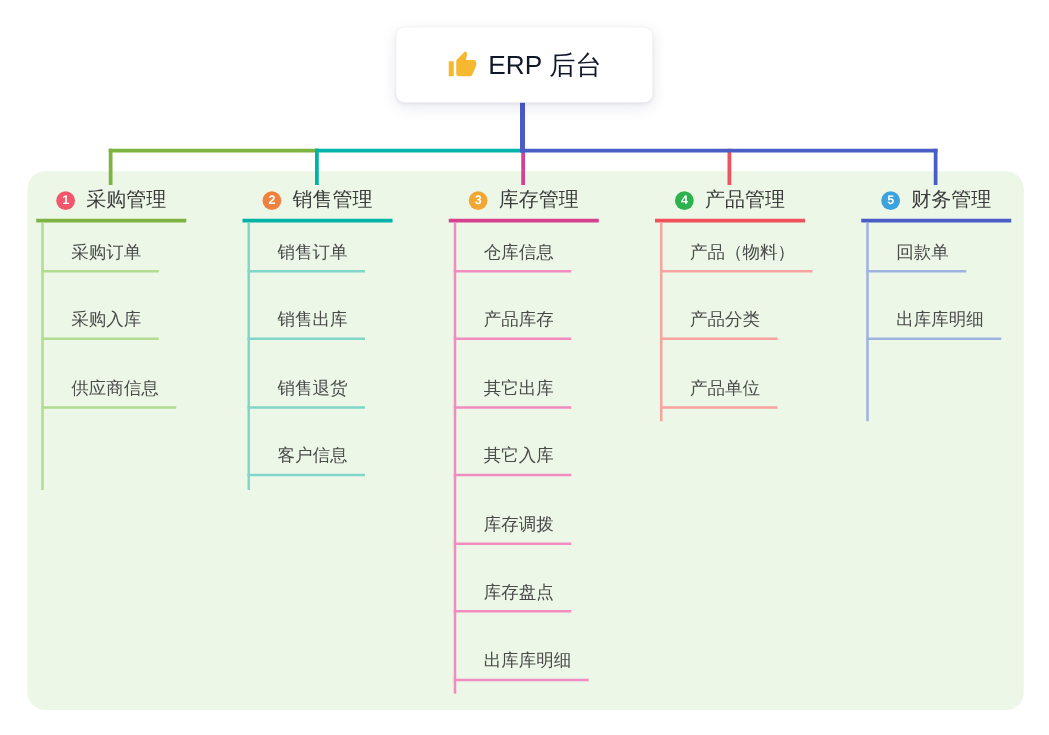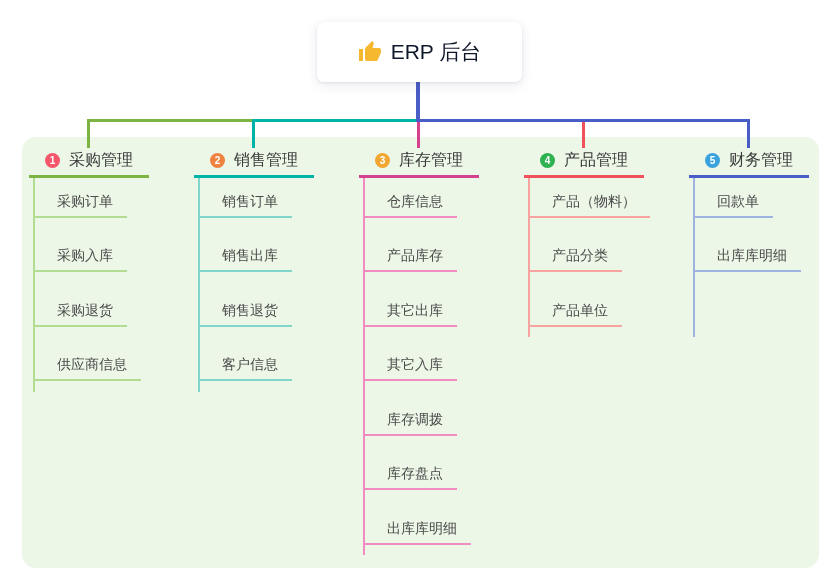--- a/index.html
+++ b/index.html
@@ -71,23 +71,20 @@
       <div class="vline" style="background: rgb(178, 220, 146); height: 213.5px;"></div>
 
   <div class="child">
     <span class="child-label" style="border-bottom-color: rgb(178, 220, 146);">采购订单</span>
   </div>
 
   <div class="child">
     <span class="child-label" style="border-bottom-color: rgb(178, 220, 146);">采购入库</span>
   </div>
 
-  <div class="child">
-    <span class="child-label" style="border-bottom-color: rgb(178, 220, 146);">采购退货</span>
-  </div>
 
   <div class="child">
     <span class="child-label" style="border-bottom-color: rgb(178, 220, 146);">供应商信息</span>
   </div>
 </div>
   </div>
 
   <div class="branch" style="left: 194px;">
     <div class="branch-header">
       <span class="badge" style="background: rgb(240, 130, 63);">2</span>

